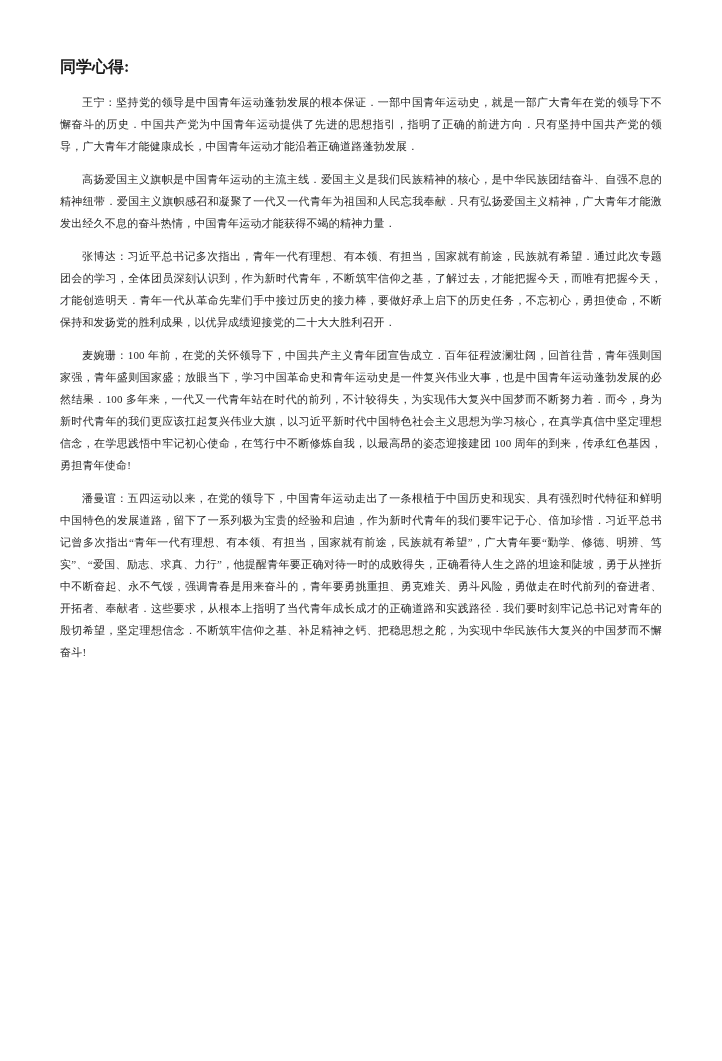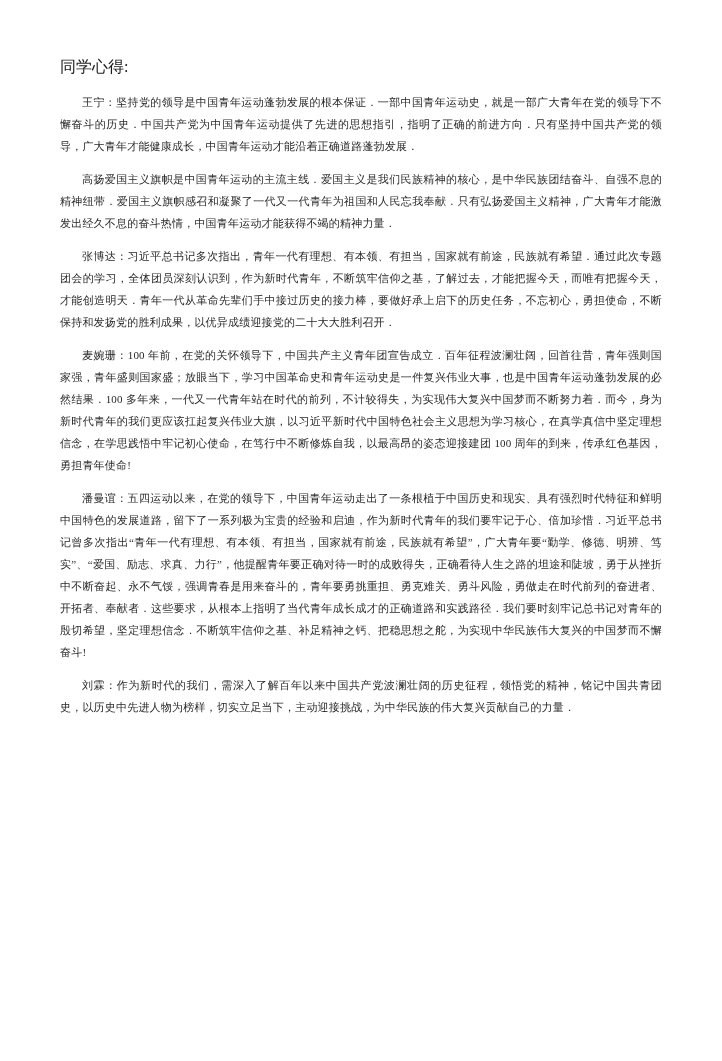--- a/index.html
+++ b/index.html
@@ -11,21 +11,21 @@
     width: 722px;
     min-height: 1061px;
     box-sizing: border-box;
     background: #ffffff;
     padding: 56px 60px 40px 60px;
     font-family: "Liberation Serif", "DejaVu Serif", serif;
     color: #282828;
   }
   .doc-title {
     font-size: 16px;
-    font-weight: 400;
+    font-weight: 700;
     color: #1a1a1a;
     margin: 0 0 13px 0;
     line-height: 22px;
   }
   .para {
     font-size: 11px;
     line-height: 22px;
     margin: 0 0 11px 0;
     text-align: justify;
     text-indent: 2em;
@@ -43,14 +43,13 @@
 
   <p class="para">高扬爱国主义旗帜是中国青年运动的主流主线．爱国主义是我们民族精神的核心，是中华民族团结奋斗、自强不息的精神纽带．爱国主义旗帜感召和凝聚了一代又一代青年为祖国和人民忘我奉献．只有弘扬爱国主义精神，广大青年才能激发出经久不息的奋斗热情，中国青年运动才能获得不竭的精神力量．</p>
 
 
   <p class="para">张博达：习近平总书记多次指出，青年一代有理想、有本领、有担当，国家就有前途，民族就有希望．通过此次专题团会的学习，全体团员深刻认识到，作为新时代青年，不断筑牢信仰之基，了解过去，才能把握今天，而唯有把握今天，才能创造明天．青年一代从革命先辈们手中接过历史的接力棒，要做好承上启下的历史任务，不忘初心，勇担使命，不断保持和发扬党的胜利成果，以优异成绩迎接党的二十大大胜利召开．</p>
 
   <p class="para">麦婉珊：100 年前，在党的关怀领导下，中国共产主义青年团宣告成立．百年征程波澜壮阔，回首往昔，青年强则国家强，青年盛则国家盛；放眼当下，学习中国革命史和青年运动史是一件复兴伟业大事，也是中国青年运动蓬勃发展的必然结果．100 多年来，一代又一代青年站在时代的前列，不计较得失，为实现伟大复兴中国梦而不断努力着．而今，身为新时代青年的我们更应该扛起复兴伟业大旗，以习近平新时代中国特色社会主义思想为学习核心，在真学真信中坚定理想信念，在学思践悟中牢记初心使命，在笃行中不断修炼自我，以最高昂的姿态迎接建团 100 周年的到来，传承红色基因，勇担青年使命!</p>
 
   <p class="para">潘曼谊：五四运动以来，在党的领导下，中国青年运动走出了一条根植于中国历史和现实、具有强烈时代特征和鲜明中国特色的发展道路，留下了一系列极为宝贵的经验和启迪，作为新时代青年的我们要牢记于心、倍加珍惜．习近平总书记曾多次指出“青年一代有理想、有本领、有担当，国家就有前途，民族就有希望”，广大青年要“勤学、修德、明辨、笃实”、“爱国、励志、求真、力行”，他提醒青年要正确对待一时的成败得失，正确看待人生之路的坦途和陡坡，勇于从挫折中不断奋起、永不气馁，强调青春是用来奋斗的，青年要勇挑重担、勇克难关、勇斗风险，勇做走在时代前列的奋进者、开拓者、奉献者．这些要求，从根本上指明了当代青年成长成才的正确道路和实践路径．我们要时刻牢记总书记对青年的殷切希望，坚定理想信念．不断筑牢信仰之基、补足精神之钙、把稳思想之舵，为实现中华民族伟大复兴的中国梦而不懈奋斗!</p>
 
-  <p class="para">刘霖：作为新时代的我们，需深入了解百年以来中国共产党波澜壮阔的历史征程，领悟党的精神，铭记中国共青团史，以历史中先进人物为榜样，切实立足当下，主动迎接挑战，为中华民族的伟大复兴贡献自己的力量．</p>
 </div>
 
 </body></html>

